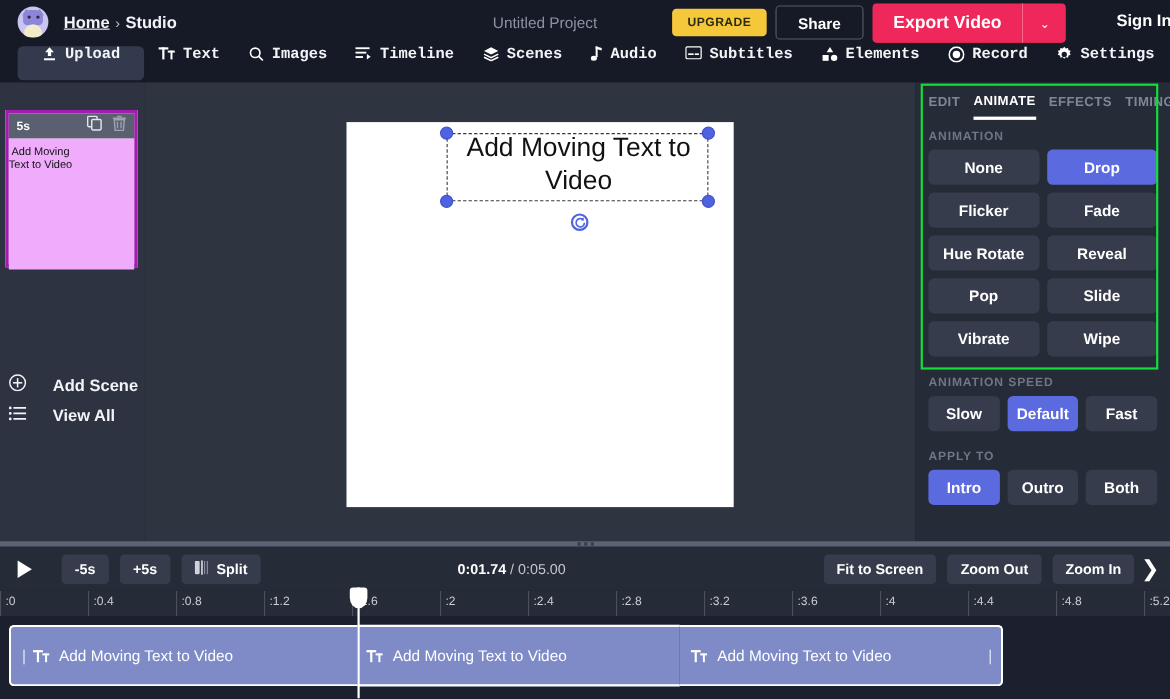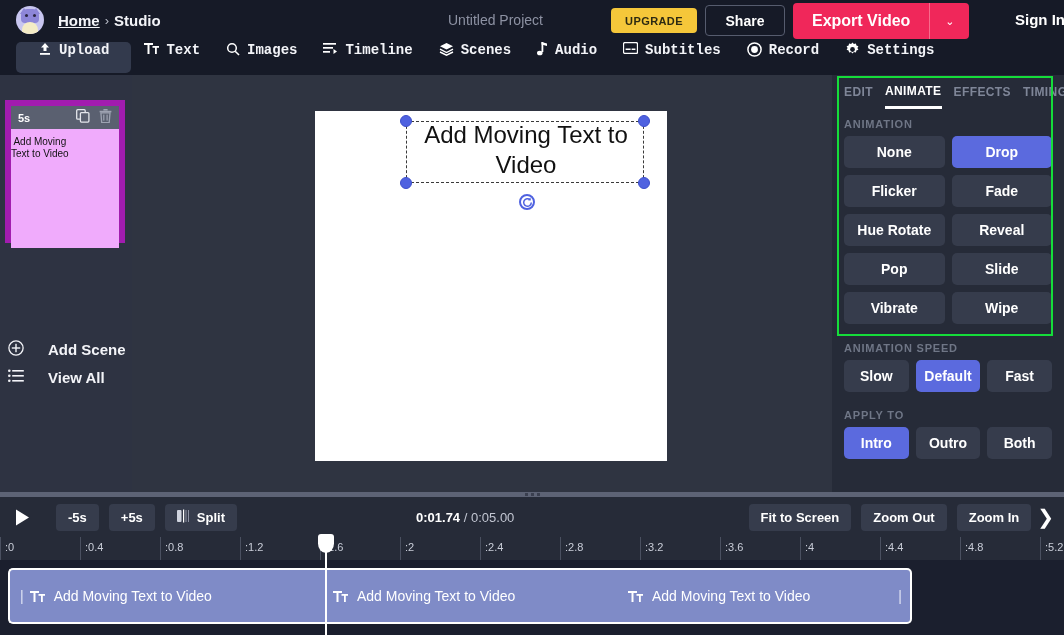--- a/index.html
+++ b/index.html
@@ -107,21 +107,21 @@
   .nav-item svg { display: block; }
 
   
   .scenes {
     position: absolute; top: 75px; left: 0; width: 132px; bottom: 143px;
     background: #2e3342;
   }
   .scene-card {
     position: absolute; left: 5px; top: 25px;
     width: 120px; height: 143px;
-    border: 6px solid #a21caf; background: #fff;
+    border: 3px solid #a21caf; background: #fff;
   }
   .scene-head {
     height: 23px; background: #5a6070;
     display: flex; align-items: center; padding: 0 7px;
   }
   .scene-dur { font-size: 11px; font-weight: bold; color: #fff; }
   .scene-acts { margin-left: auto; display: flex; gap: 9px; align-items: center; }
   .scene-body {
     height: 119px; background: #f0abfc;
     display: flex; justify-content: flex-start; padding-top: 7px;
@@ -365,20 +365,30 @@
     </div>
     <div class="nav-item">
       <span>
           <svg width="15" height="12" viewBox="0 0 15 12">
             <rect x="0.5" y="0.5" width="14" height="11" rx="1.5" fill="none" stroke="#fff" stroke-width="1.3"></rect>
             <rect x="2.6" y="6.5" width="5" height="1.5" fill="#fff"></rect>
             <rect x="8.6" y="6.5" width="3.8" height="1.5" fill="#fff"></rect>
           </svg>
         </span>
       <span>Subtitles</span>
+    </div>
+    <div class="nav-item">
+      <span>
+          <svg width="15" height="14" viewBox="0 0 15 14">
+            <path d="M7.5 0.8 L10.5 5.5 H4.5 Z" fill="#fff"></path>
+            <rect x="0.8" y="8" width="5.5" height="5.3" fill="#fff"></rect>
+            <circle cx="11.3" cy="10.6" r="2.9" fill="#fff"></circle>
+          </svg>
+        </span>
+      <span>Elements</span>
     </div>
     <div class="nav-item">
       <span>
           <svg width="15" height="15" viewBox="0 0 15 15">
             <circle cx="7.5" cy="7.5" r="6.6" fill="none" stroke="#fff" stroke-width="1.5"></circle>
             <circle cx="7.5" cy="7.5" r="3.4" fill="#fff"></circle>
           </svg>
         </span>
       <span>Record</span>
     </div>

